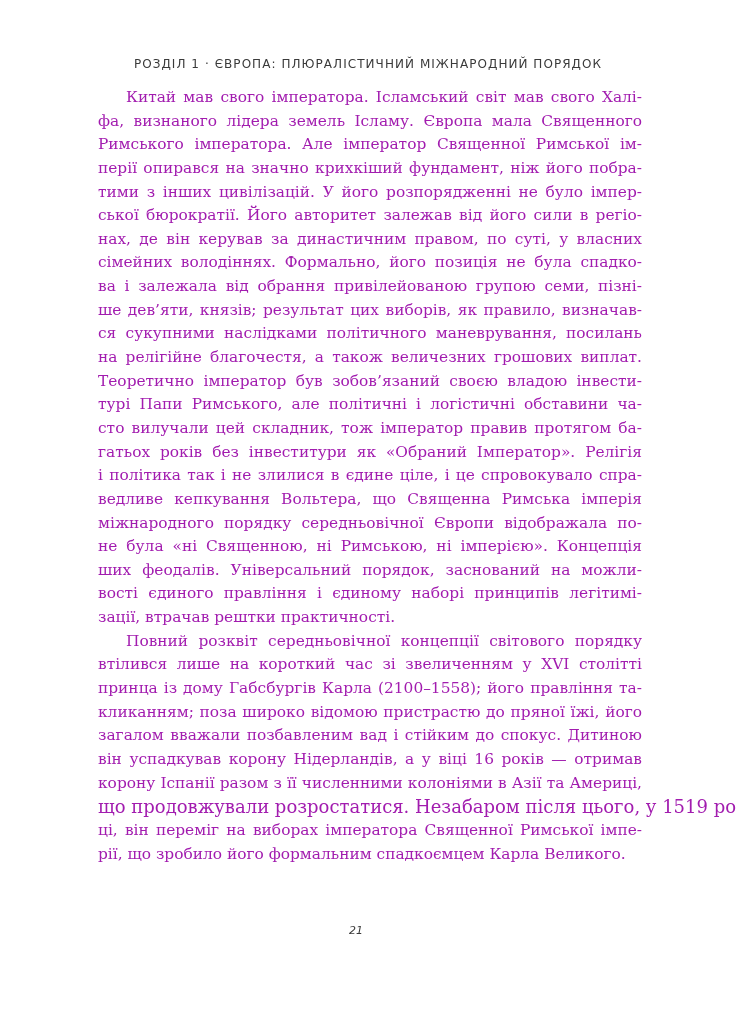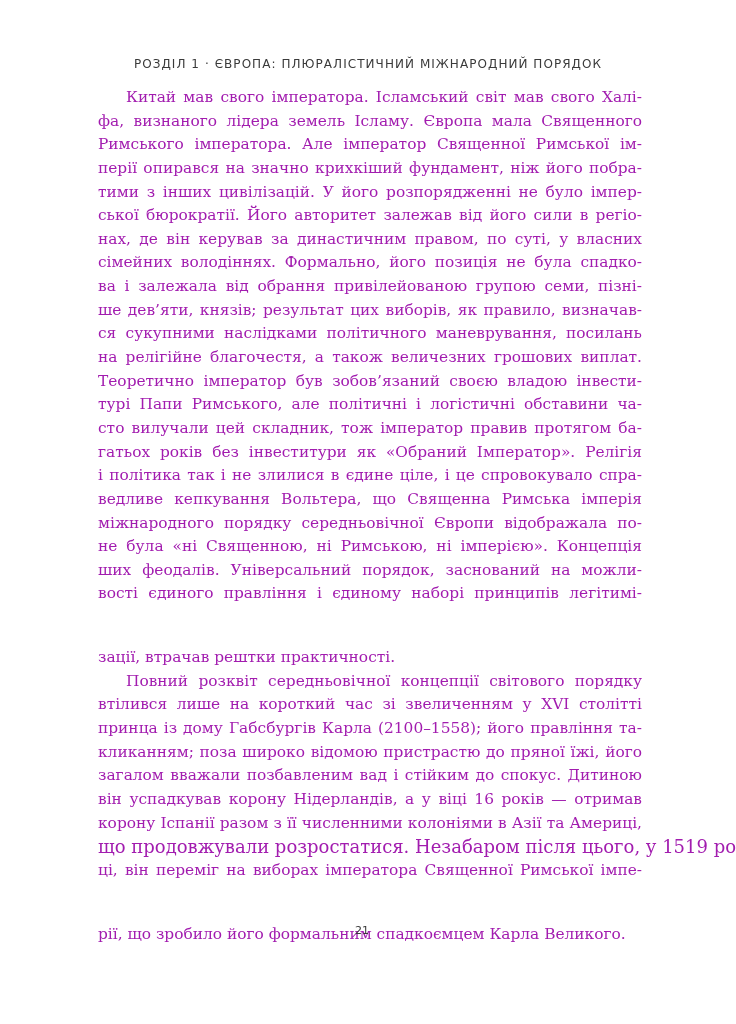--- a/index.html
+++ b/index.html
@@ -39,34 +39,34 @@
     .line {
       display: block;
       white-space: nowrap;
       text-align: justify;
       text-align-last: justify;
       height: 23.65px;
       overflow: visible;
     }
     .line.last {
       text-align-last: left;
-      margin-top: 40px;
     }
     .line.indent {
       padding-left: 28px;
     }
     .page-number {
       position: absolute;
       top: 924px;
-      left: 10px;
+      left: 4px;
       width: 704px;
       text-align: center;
       font-family: "DejaVu Sans", sans-serif;
       font-size: 11px;
       color: #3a3a3a;
+      font-style: italic;
     }
   </style>
 </head>
 <body>
 
 <div>
   <div class="running-head">РОЗДІЛ 1 · ЄВРОПА: ПЛЮРАЛІСТИЧНИЙ МІЖНАРОДНИЙ ПОРЯДОК</div>
 
   <div class="text-block">
     <div>

